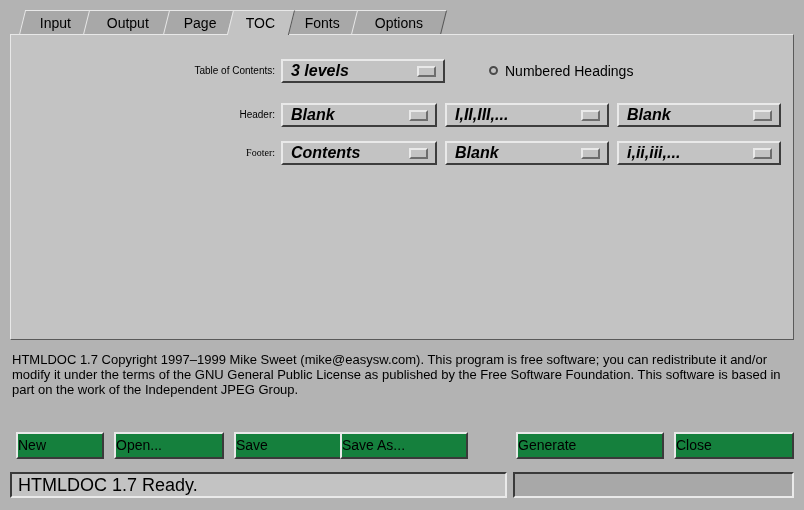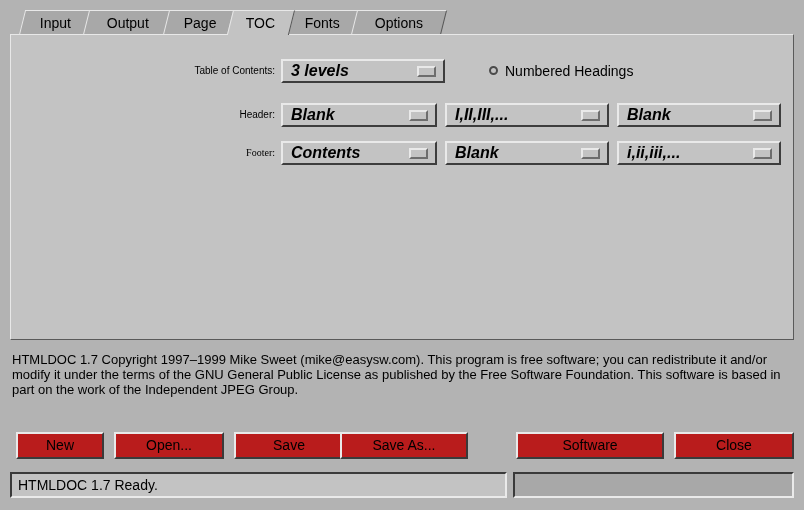--- a/index.html
+++ b/index.html
@@ -163,29 +163,28 @@
     width: 782px;
     font-size: 13px;
     line-height: 15px;
     color: #000;
   }
 
   
   .btn {
     position: absolute;
     height: 27px;
-    background: #b91c1c;
+    background: #15803d;
     box-sizing: border-box;
     border-top: 2px solid #e9e9e9;
     border-left: 2px solid #e9e9e9;
     border-right: 2px solid #3a3a3a;
     border-bottom: 2px solid #3a3a3a;
     font-size: 14px;
     line-height: 23px;
-    text-align: center;
     color: #000;
     white-space: nowrap;
     cursor: default;
   }
 
   
   .statusfield {
     position: absolute;
     left: 10px;
     top: 472px;
@@ -197,21 +196,21 @@
     border-left: 2px solid #3a3a3a;
     border-right: 2px solid #eaeaea;
     border-bottom: 2px solid #eaeaea;
   }
   .statusfield .stxt {
     position: absolute;
     left: 6px;
     top: 0;
     height: 22px;
     line-height: 22px;
-    font-size: 14px;
+    font-size: 18px;
     white-space: nowrap;
   }
   .progress {
     position: absolute;
     left: 513px;
     top: 472px;
     width: 281px;
     height: 26px;
     background: #a8a8a8;
     box-sizing: border-box;
@@ -280,21 +279,21 @@
       </div>
     </div>
 
   <div class="copyright">HTMLDOC 1.7 Copyright 1997–1999 Mike Sweet (mike@easysw.com). This program is free software; you can redistribute it and/or modify it under the terms of the GNU General Public License as published by the Free Software Foundation. This software is based in part on the work of the Independent JPEG Group.</div>
 
   <div id="button-host">
       <div class="btn" style="left: 16px; top: 432px; width: 88px;">New</div>
       <div class="btn" style="left: 114px; top: 432px; width: 110px;">Open...</div>
       <div class="btn" style="left: 234px; top: 432px; width: 110px;">Save</div>
       <div class="btn" style="left: 340px; top: 432px; width: 128px;">Save As...</div>
-      <div class="btn" style="left: 516px; top: 432px; width: 148px;">Software</div>
+      <div class="btn" style="left: 516px; top: 432px; width: 148px;">Generate</div>
       <div class="btn" style="left: 674px; top: 432px; width: 120px;">Close</div>
     </div>
 
   <div class="statusfield">
     <span class="stxt">HTMLDOC 1.7 Ready.</span>
   </div>
   <div class="progress"></div>
 
 </div>
 

